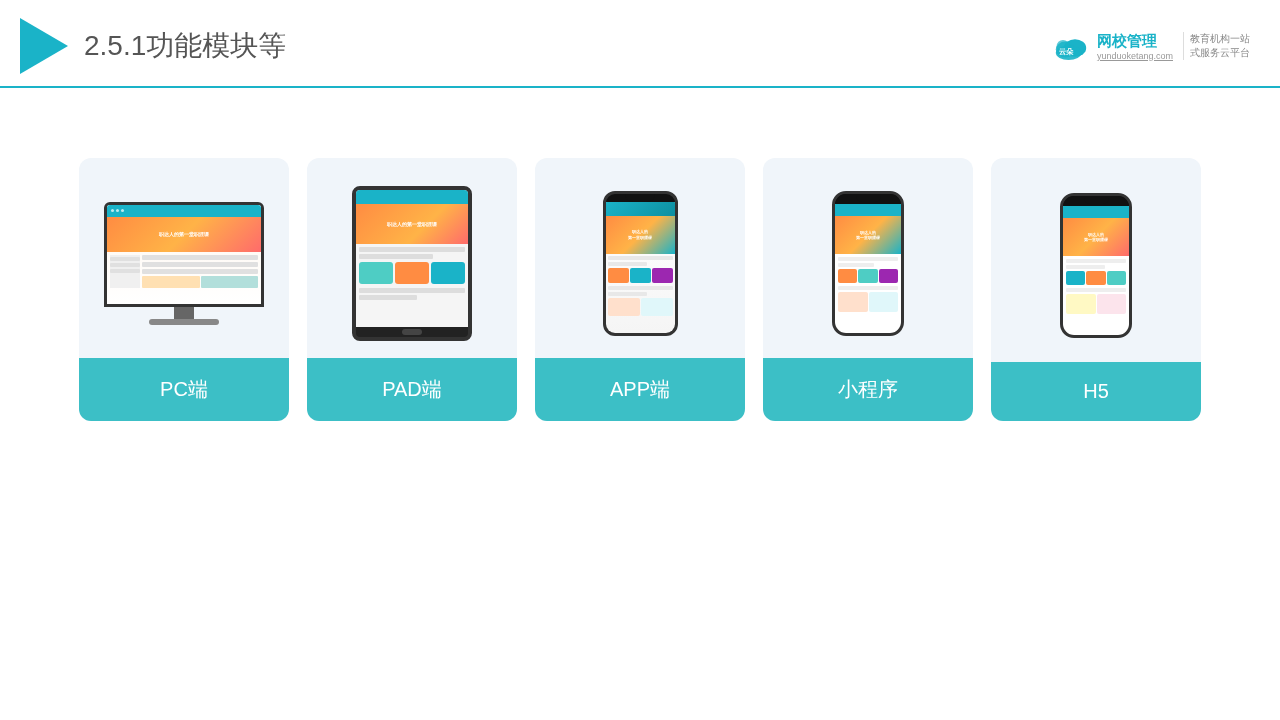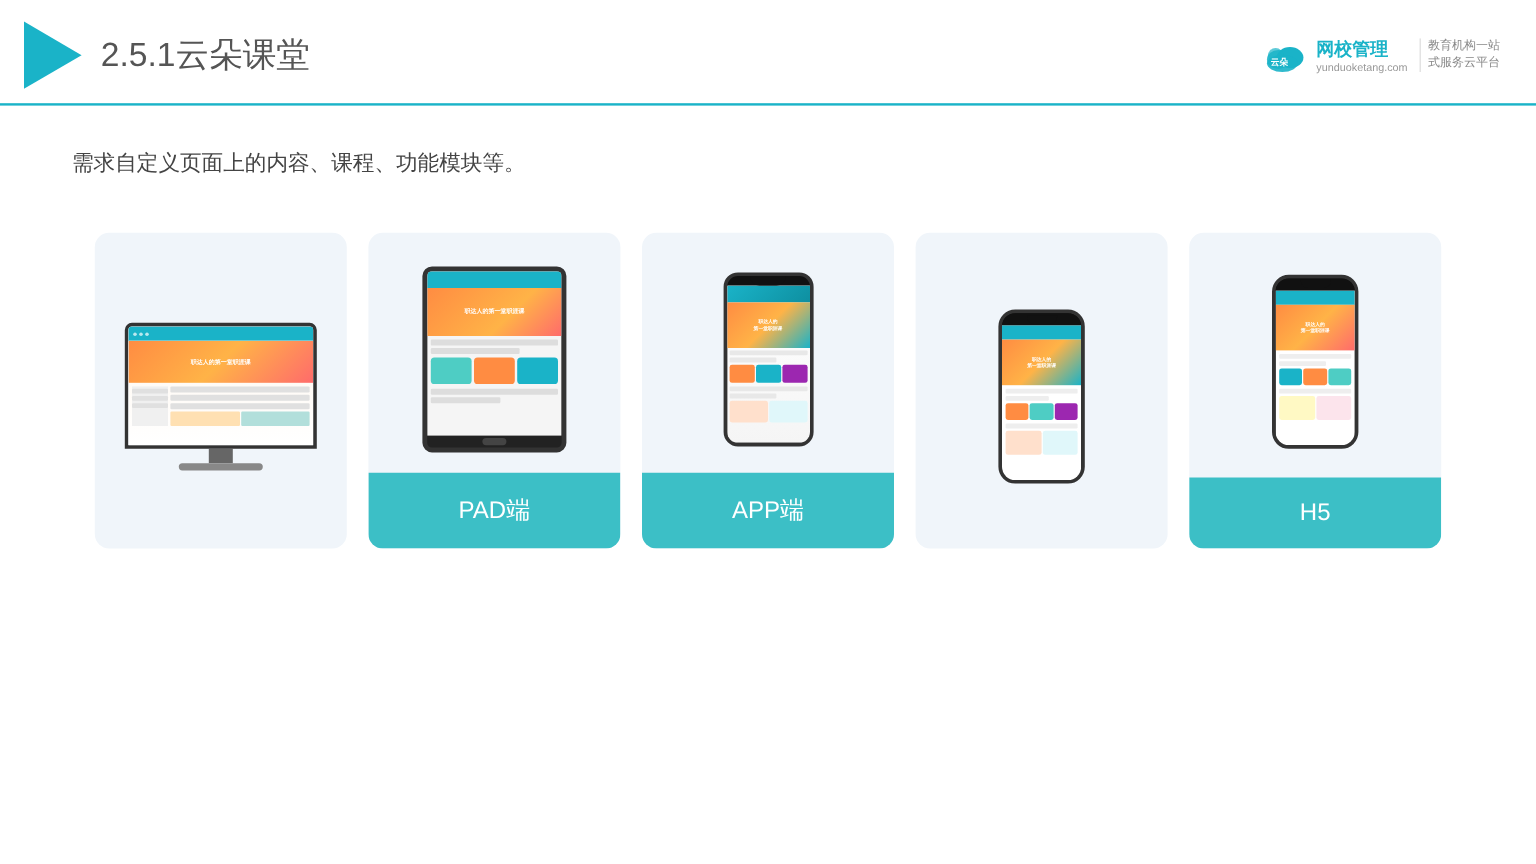--- a/index.html
+++ b/index.html
@@ -354,43 +354,42 @@
       overflow: hidden;
     }
   </style>
 </head>
 <body>
 
 <div class="header">
   <div class="header-left">
     <div class="logo-triangle"></div>
     <div class="header-title">
-      <span>2.5.1</span><span>云朵课堂</span>
+      <span>2.5.1</span><span>功能模块等</span>
     </div>
   </div>
   <div class="header-right">
     <div class="brand-logo">
       <svg class="cloud-icon" viewBox="0 0 50 35" fill="none" xmlns="http://www.w3.org/2000/svg">
         <ellipse cx="18" cy="22" rx="12" ry="10" fill="#1ab3c8" opacity="0.85"></ellipse>
         <ellipse cx="30" cy="20" rx="14" ry="11" fill="#1ab3c8"></ellipse>
         <ellipse cx="22" cy="26" rx="16" ry="9" fill="#1ab3c8" opacity="0.9"></ellipse>
         <circle cx="15" cy="18" r="8" fill="#1ab3c8" opacity="0.7"></circle>
         <text x="10" y="28" font-size="9" fill="white" font-family="sans-serif" font-weight="bold">云朵</text>
       </svg>
       <div>
         <div style="font-size:15px;color:#1ab3c8;font-weight:600;">网校管理</div>
-        <div style="font-size:9px;color:#999;">yunduoketang.com</div>
+        <div style="font-size:9px;color:#999;text-decoration:underline;">yunduoketang.com</div>
       </div>
       <div style="font-size:10px;color:#888;line-height:1.4;margin-left:4px;border-left:1px solid #ddd;padding-left:6px;">教育机构一站<br>式服务云平台</div>
     </div>
   </div>
 </div>
 
 <div class="description">
-  <div>需求自定义页面上的内容、课程、功能模块等。</div>
 </div>
 
 <div class="cards-container">
 
   <div class="card">
     <div class="card-image-area">
       <div class="desktop-mockup">
         <div class="desktop-screen">
           <div class="desktop-screen-content">
             <div class="desktop-screen-bar">
@@ -418,20 +417,21 @@
                   </div>
                 </div>
               </div>
             </div>
           </div>
         </div>
         <div class="desktop-neck"></div>
         <div class="desktop-base"></div>
       </div>
     </div>
+    <div class="card-label">PC端</div>
   </div>
 
   <div class="card">
     <div class="card-image-area">
       <div class="tablet-mockup">
         <div class="tablet-screen">
           <div class="tablet-top-bar"></div>
           <div class="tablet-hero">
             <div class="tablet-hero-text">职达人的第一堂职涯课</div>
           </div>
@@ -510,20 +510,21 @@
               <div style="height:4px;background:#eee;margin-bottom:2px;border-radius:1px;"></div>
               <div style="display:grid;grid-template-columns:1fr 1fr;gap:1px;">
                 <div style="height:20px;background:#ffe0cc;border-radius:2px;"></div>
                 <div style="height:20px;background:#e0f7fa;border-radius:2px;"></div>
               </div>
             </div>
           </div>
         </div>
       </div>
     </div>
+    <div class="card-label">小程序</div>
   </div>
 
   <div class="card">
     <div class="card-image-area">
       <div class="mini-phone-mockup">
         <div class="mini-phone-notch-bar">
           <div class="mini-phone-notch-inner"></div>
         </div>
         <div class="mini-phone-screen">
           <div style="height:12px;background:#1ab3c8;"></div>

